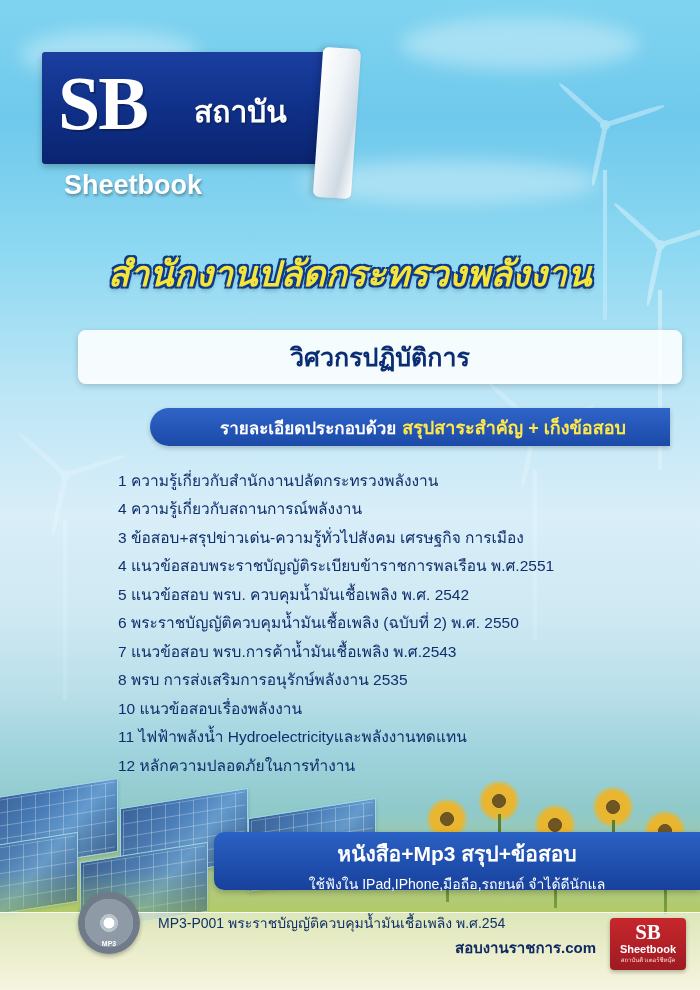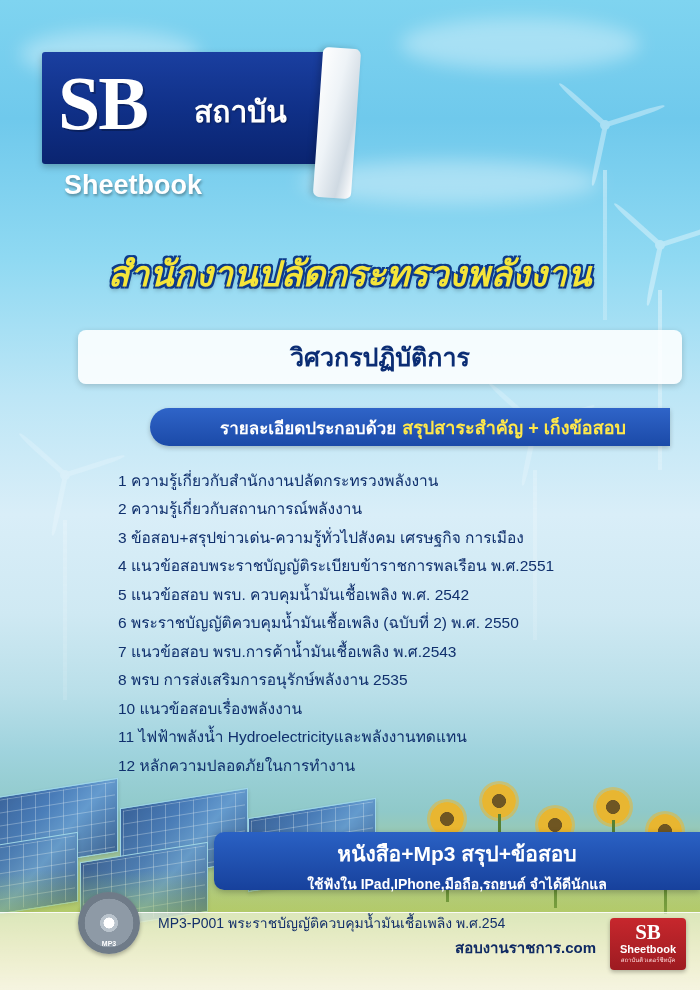--- a/index.html
+++ b/index.html
@@ -191,21 +191,21 @@
   .promo {
     position: absolute; left: 214px; top: 832px;
     width: 486px; height: 58px;
     background: linear-gradient(180deg, #2a61c4 0%, #17419c 100%);
     border-radius: 10px 0 0 10px;
     text-align: center;
     padding-top: 5px;
     box-shadow: 0 2px 6px rgba(0,0,0,0.25);
   }
   .promo-line1 { font-size: 21px; font-weight: bold; color: #ffffff; }
-  .promo-line2 { font-size: 14px; font-weight: bold; color: #ffffff; margin-top: 3px; }
+  .promo-line2 { font-size: 14px; font-weight: normal; color: #ffffff; margin-top: 3px; }
 
   .footer {
     position: absolute; left: 0; right: 0; bottom: 0;
     height: 78px;
     background: linear-gradient(180deg, rgba(255,255,255,0.55), rgba(255,255,255,0.82));
     border-top: 1px solid rgba(255,255,255,0.7);
   }
   .cd {
     position: absolute; left: 78px; top: 892px;
     width: 62px; height: 62px; border-radius: 50%;
@@ -326,21 +326,21 @@
     <span class="subtitle-text">วิศวกรปฏิบัติการ</span>
   </div>
 
   <div class="detail-bar">
     <span class="detail-lead">รายละเอียดประกอบด้วย</span>
     <span class="detail-emph">สรุปสาระสำคัญ + เก็งข้อสอบ</span>
   </div>
 
   <div class="contents">
     <div class="content-item">1 ความรู้เกี่ยวกับสำนักงานปลัดกระทรวงพลังงาน</div>
-    <div class="content-item">2 ความรู้เกี่ยวกับสถานการณ์พลังงาน</div>
+    <div class="content-item">4 ความรู้เกี่ยวกับสถานการณ์พลังงาน</div>
     <div class="content-item">3 ข้อสอบ+สรุปข่าวเด่น-ความรู้ทั่วไปสังคม เศรษฐกิจ การเมือง</div>
     <div class="content-item">4 แนวข้อสอบพระราชบัญญัติระเบียบข้าราชการพลเรือน พ.ศ.2551</div>
     <div class="content-item">5 แนวข้อสอบ พรบ. ควบคุมน้ำมันเชื้อเพลิง พ.ศ. 2542</div>
     <div class="content-item">6 พระราชบัญญัติควบคุมน้ำมันเชื้อเพลิง (ฉบับที่ 2) พ.ศ. 2550</div>
     <div class="content-item">7 แนวข้อสอบ  พรบ.การค้าน้ำมันเชื้อเพลิง  พ.ศ.2543</div>
     <div class="content-item">8 พรบ การส่งเสริมการอนุรักษ์พลังงาน 2535</div>
     <div class="content-item">10 แนวข้อสอบเรื่องพลังงาน</div>
     <div class="content-item">11 ไฟฟ้าพลังน้ำ Hydroelectricityและพลังงานทดแทน</div>
     <div class="content-item">12 หลักความปลอดภัยในการทำงาน</div>
   </div>

